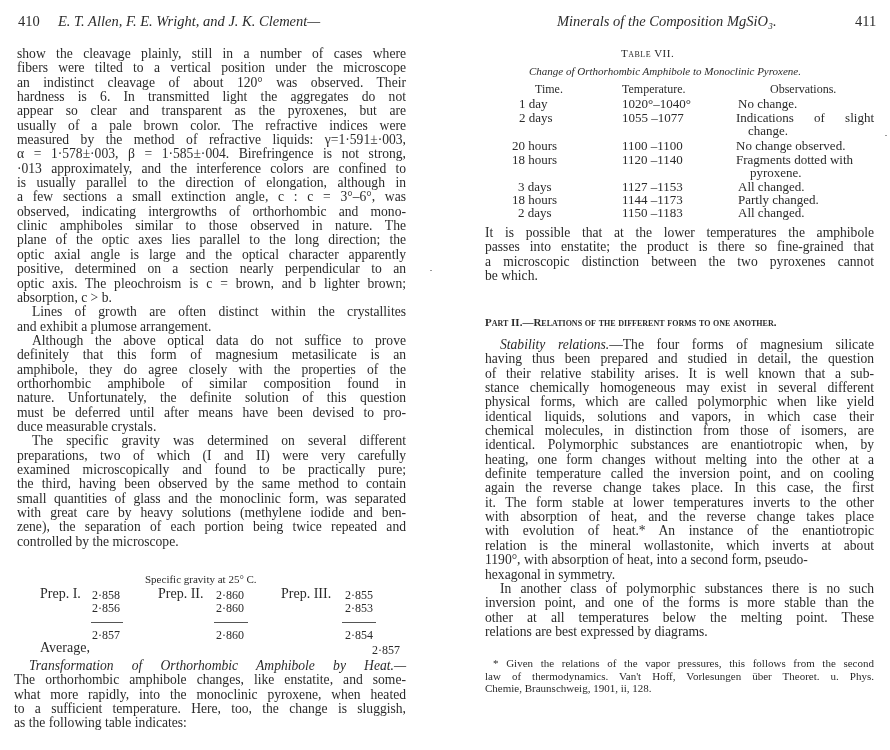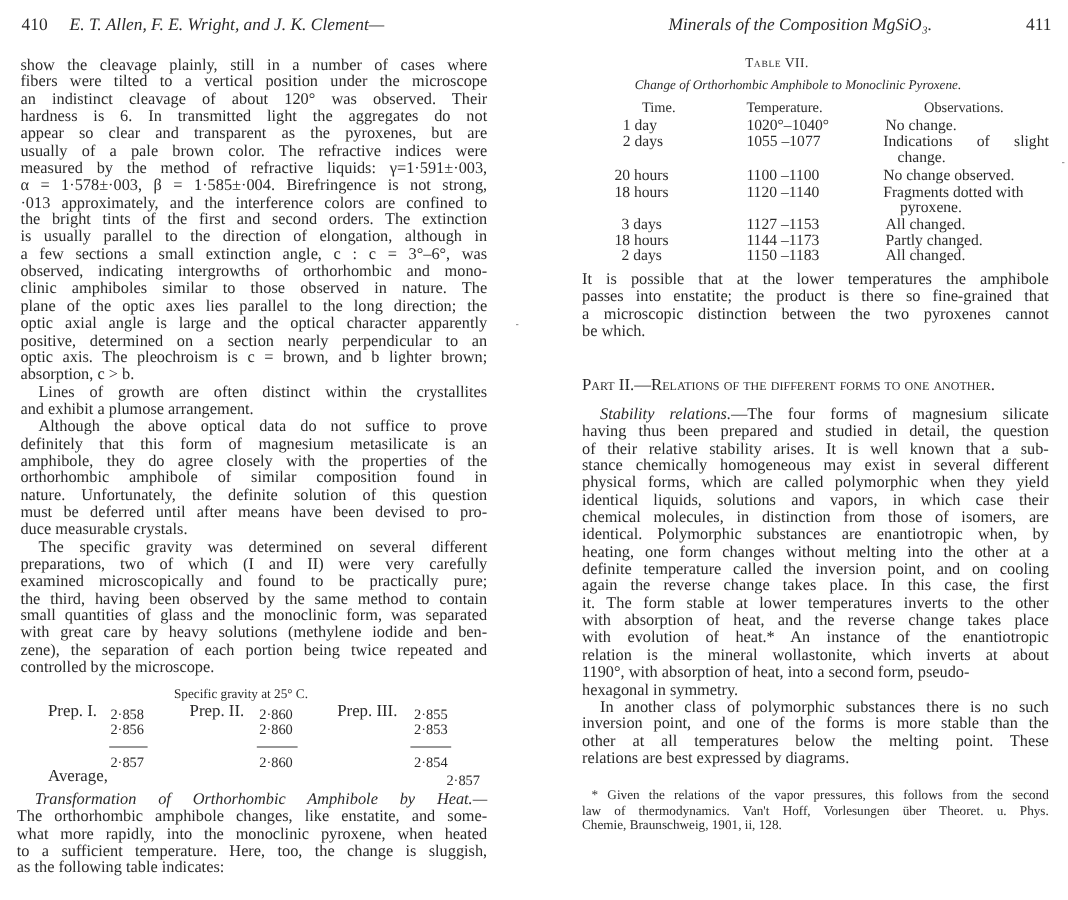--- a/index.html
+++ b/index.html
@@ -46,21 +46,20 @@
   <div class="para" style="left:17px; top:47px; width:389px;">
     <span class="line">show the cleavage plainly, still in a number of cases where</span>
     <span class="line">fibers were tilted to a vertical position under the microscope</span>
     <span class="line">an indistinct cleavage of about 120° was observed. Their</span>
     <span class="line">hardness is 6. In transmitted light the aggregates do not</span>
     <span class="line">appear so clear and transparent as the pyroxenes, but are</span>
     <span class="line">usually of a pale brown color. The refractive indices were</span>
     <span class="line">measured by the method of refractive liquids: γ=1·591±·003,</span>
     <span class="line">α = 1·578±·003, β = 1·585±·004. Birefringence is not strong,</span>
     <span class="line">·013 approximately, and the interference colors are confined to</span>
-    <span class="line">the bright tints of the first and second orders. The extinction</span>
     <span class="line">is usually parallel to the direction of elongation, although in</span>
     <span class="line">a few sections a small extinction angle, c : c = 3°–6°, was</span>
     <span class="line">observed, indicating intergrowths of orthorhombic and mono-</span>
     <span class="line">clinic amphiboles similar to those observed in nature. The</span>
     <span class="line">plane of the optic axes lies parallel to the long direction; the</span>
     <span class="line">optic axial angle is large and the optical character apparently</span>
     <span class="line">positive, determined on a section nearly perpendicular to an</span>
     <span class="line">optic axis. The pleochroism is c = brown, and b lighter brown;</span>
     <span class="line last">absorption, c &gt; b.</span>
     <span class="line indent">Lines of growth are often distinct within the crystallites</span>
@@ -169,30 +168,30 @@
     </div>
   </div>
 
   <div class="para" style="left:40px; top:226px; width:389px;">
     <span class="line">It is possible that at the lower temperatures the amphibole</span>
     <span class="line">passes into enstatite; the product is there so fine-grained that</span>
     <span class="line">a microscopic distinction between the two pyroxenes cannot</span>
     <span class="line last">be which.</span>
   </div>
 
-  <div class="para sc" style="left:40px; top:315px; width:389px; font-size:14px;">
+  <div class="para sc" style="left:40px; top:315px; width:389px; font-size:11px;font-weight:bold;">
     <span class="line last">Part II.—Relations of the different forms to one another.</span>
   </div>
 
   <div class="para" style="left:40px; top:338px; width:389px;">
     <span class="line indent"><span class="it">Stability relations.</span><span>—The four forms of magnesium silicate</span></span>
     <span class="line">having thus been prepared and studied in detail, the question</span>
     <span class="line">of their relative stability arises. It is well known that a sub-</span>
     <span class="line">stance chemically homogeneous may exist in several different</span>
-    <span class="line">physical forms, which are called polymorphic when they yield</span>
+    <span class="line">physical forms, which are called polymorphic when like yield</span>
     <span class="line">identical liquids, solutions and vapors, in which case their</span>
     <span class="line">chemical molecules, in distinction from those of isomers, are</span>
     <span class="line">identical. Polymorphic substances are enantiotropic when, by</span>
     <span class="line">heating, one form changes without melting into the other at a</span>
     <span class="line">definite temperature called the inversion point, and on cooling</span>
     <span class="line">again the reverse change takes place. In this case, the first</span>
     <span class="line">it. The form stable at lower temperatures inverts to the other</span>
     <span class="line">with absorption of heat, and the reverse change takes place</span>
     <span class="line">with evolution of heat.* An instance of the enantiotropic</span>
     <span class="line">relation is the mineral wollastonite, which inverts at about</span>

